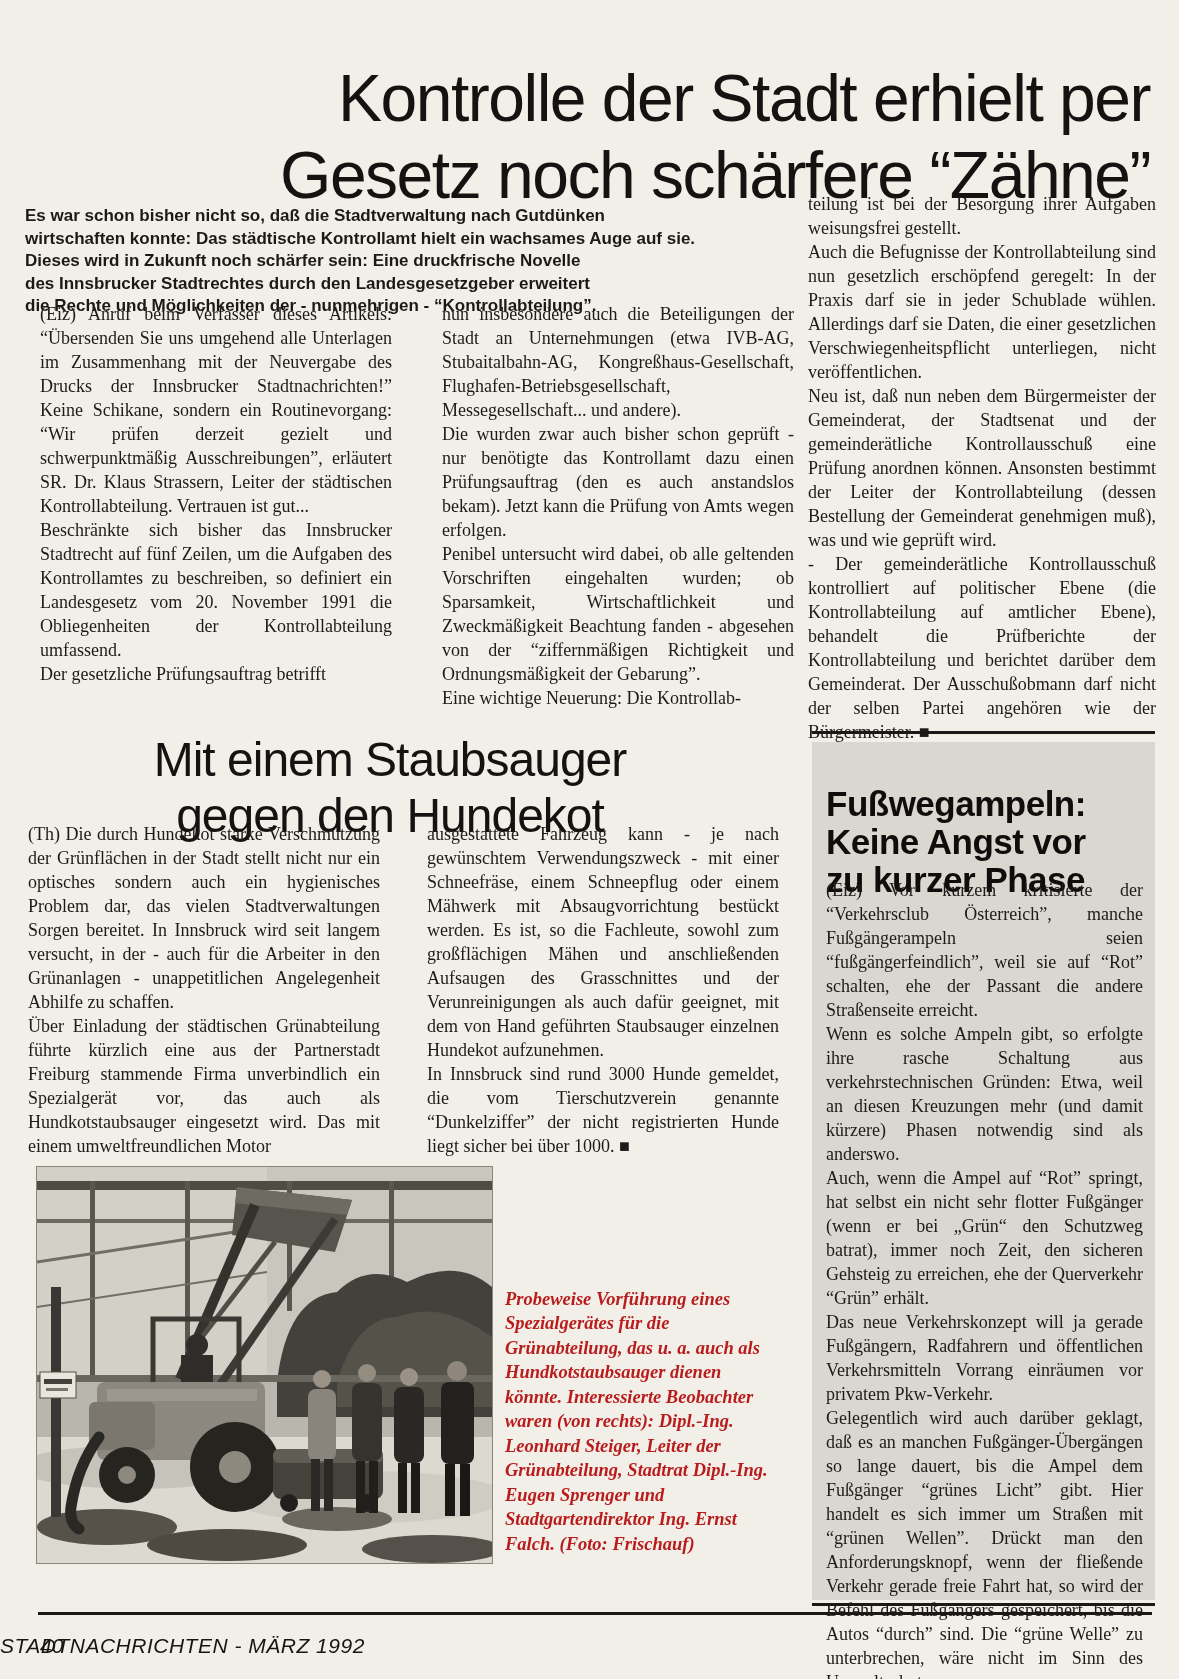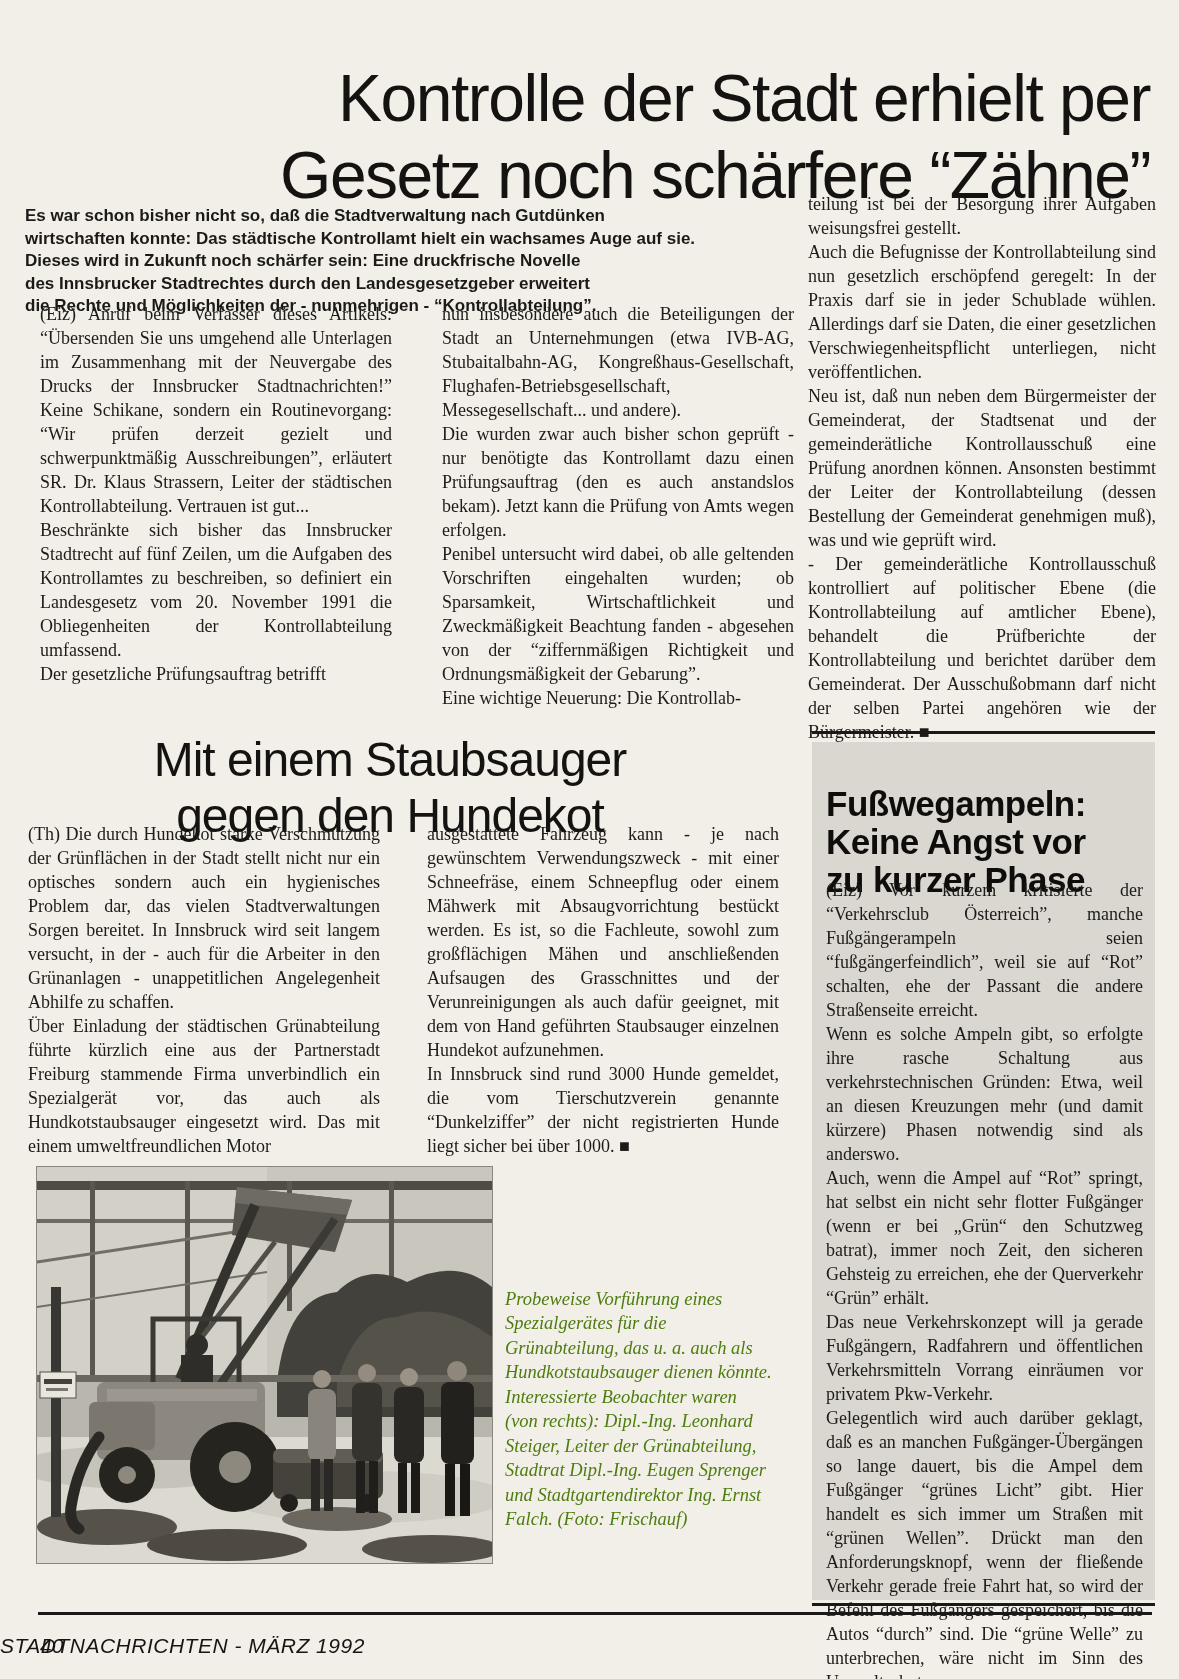--- a/index.html
+++ b/index.html
@@ -84,21 +84,22 @@
   
   .photo{
     left:37px;top:1167px;width:455px;height:396px;
     outline:1px solid #8a867d;
     background:#b9b6ae;
   }
   .caption{
     left:505px;top:1268px;width:268px;
     font-style:italic;
     font-size:18.5px;line-height:24.5px;
-    color:#4d7c0f;
+    color:#b91c1c;
+    font-weight:bold;
   }
 
   
   .footer-rule{left:38px;top:1612px;width:1114px;height:3px;background:#1a1918;}
   .footer-pagenum{
     left:40px;top:1634px;
     font-family:"Liberation Sans", sans-serif;
     font-style:italic;font-size:21px;color:#161514;
   }
   .footer-journal{

